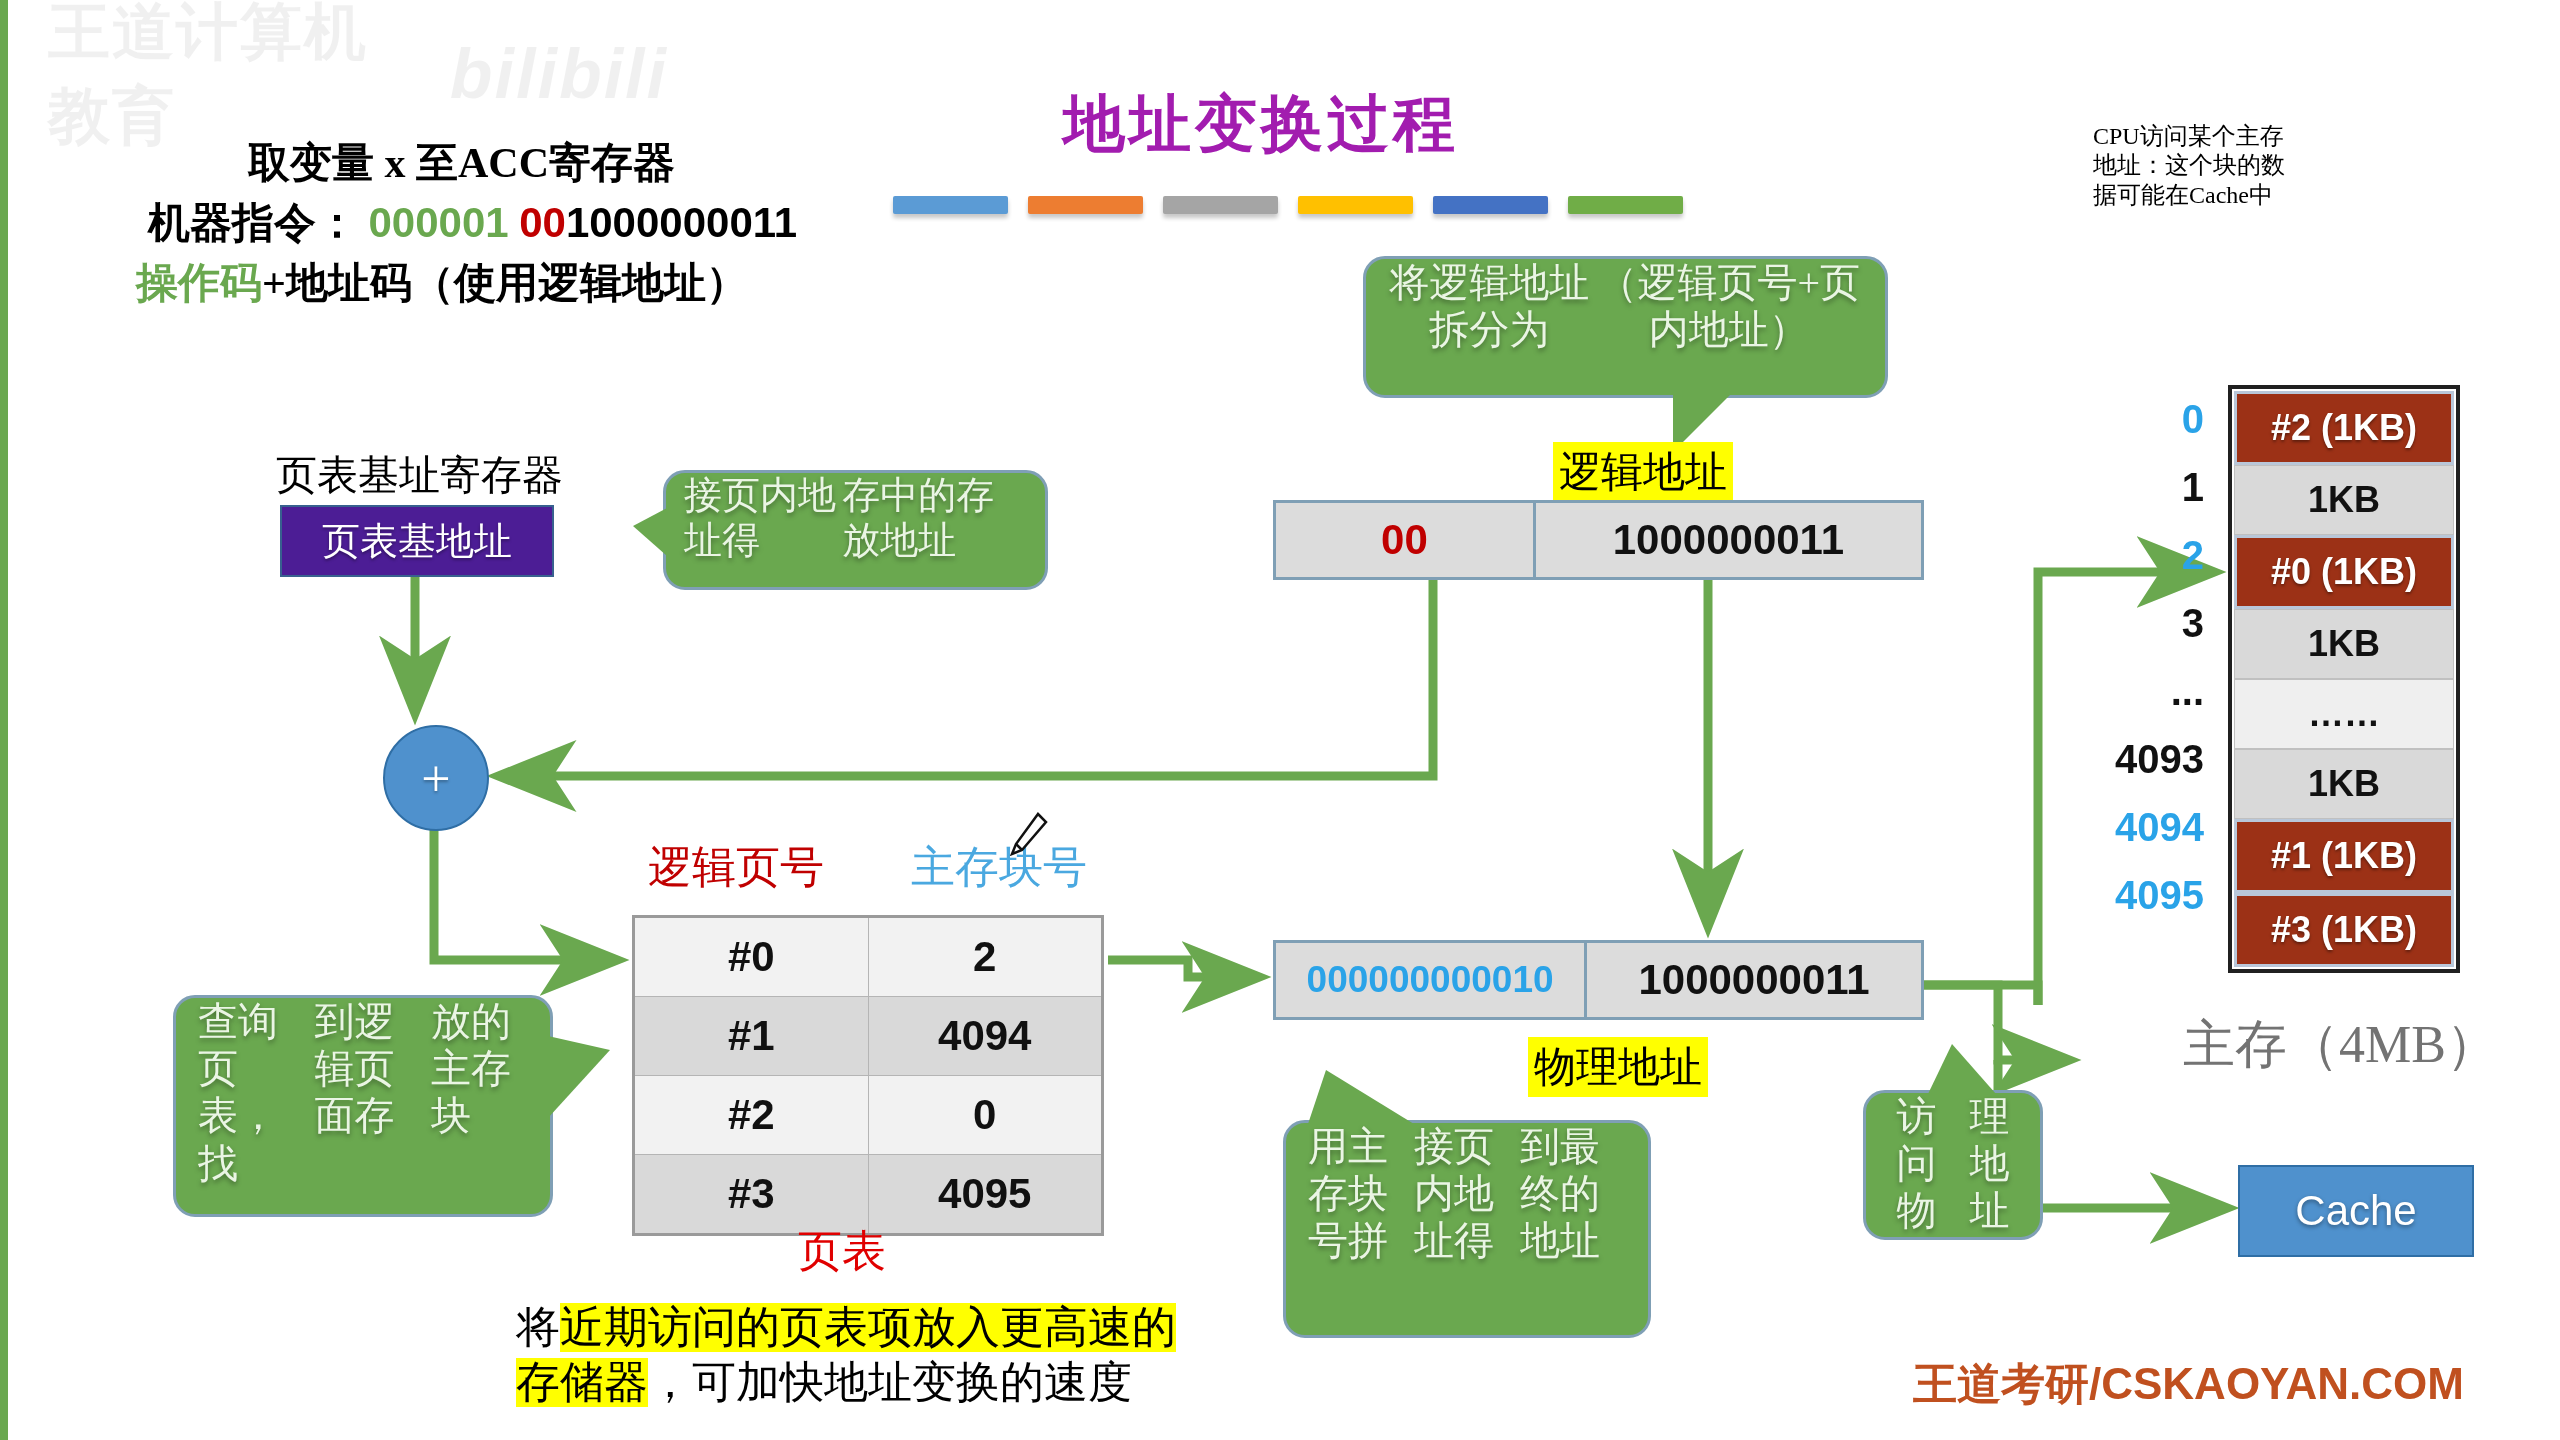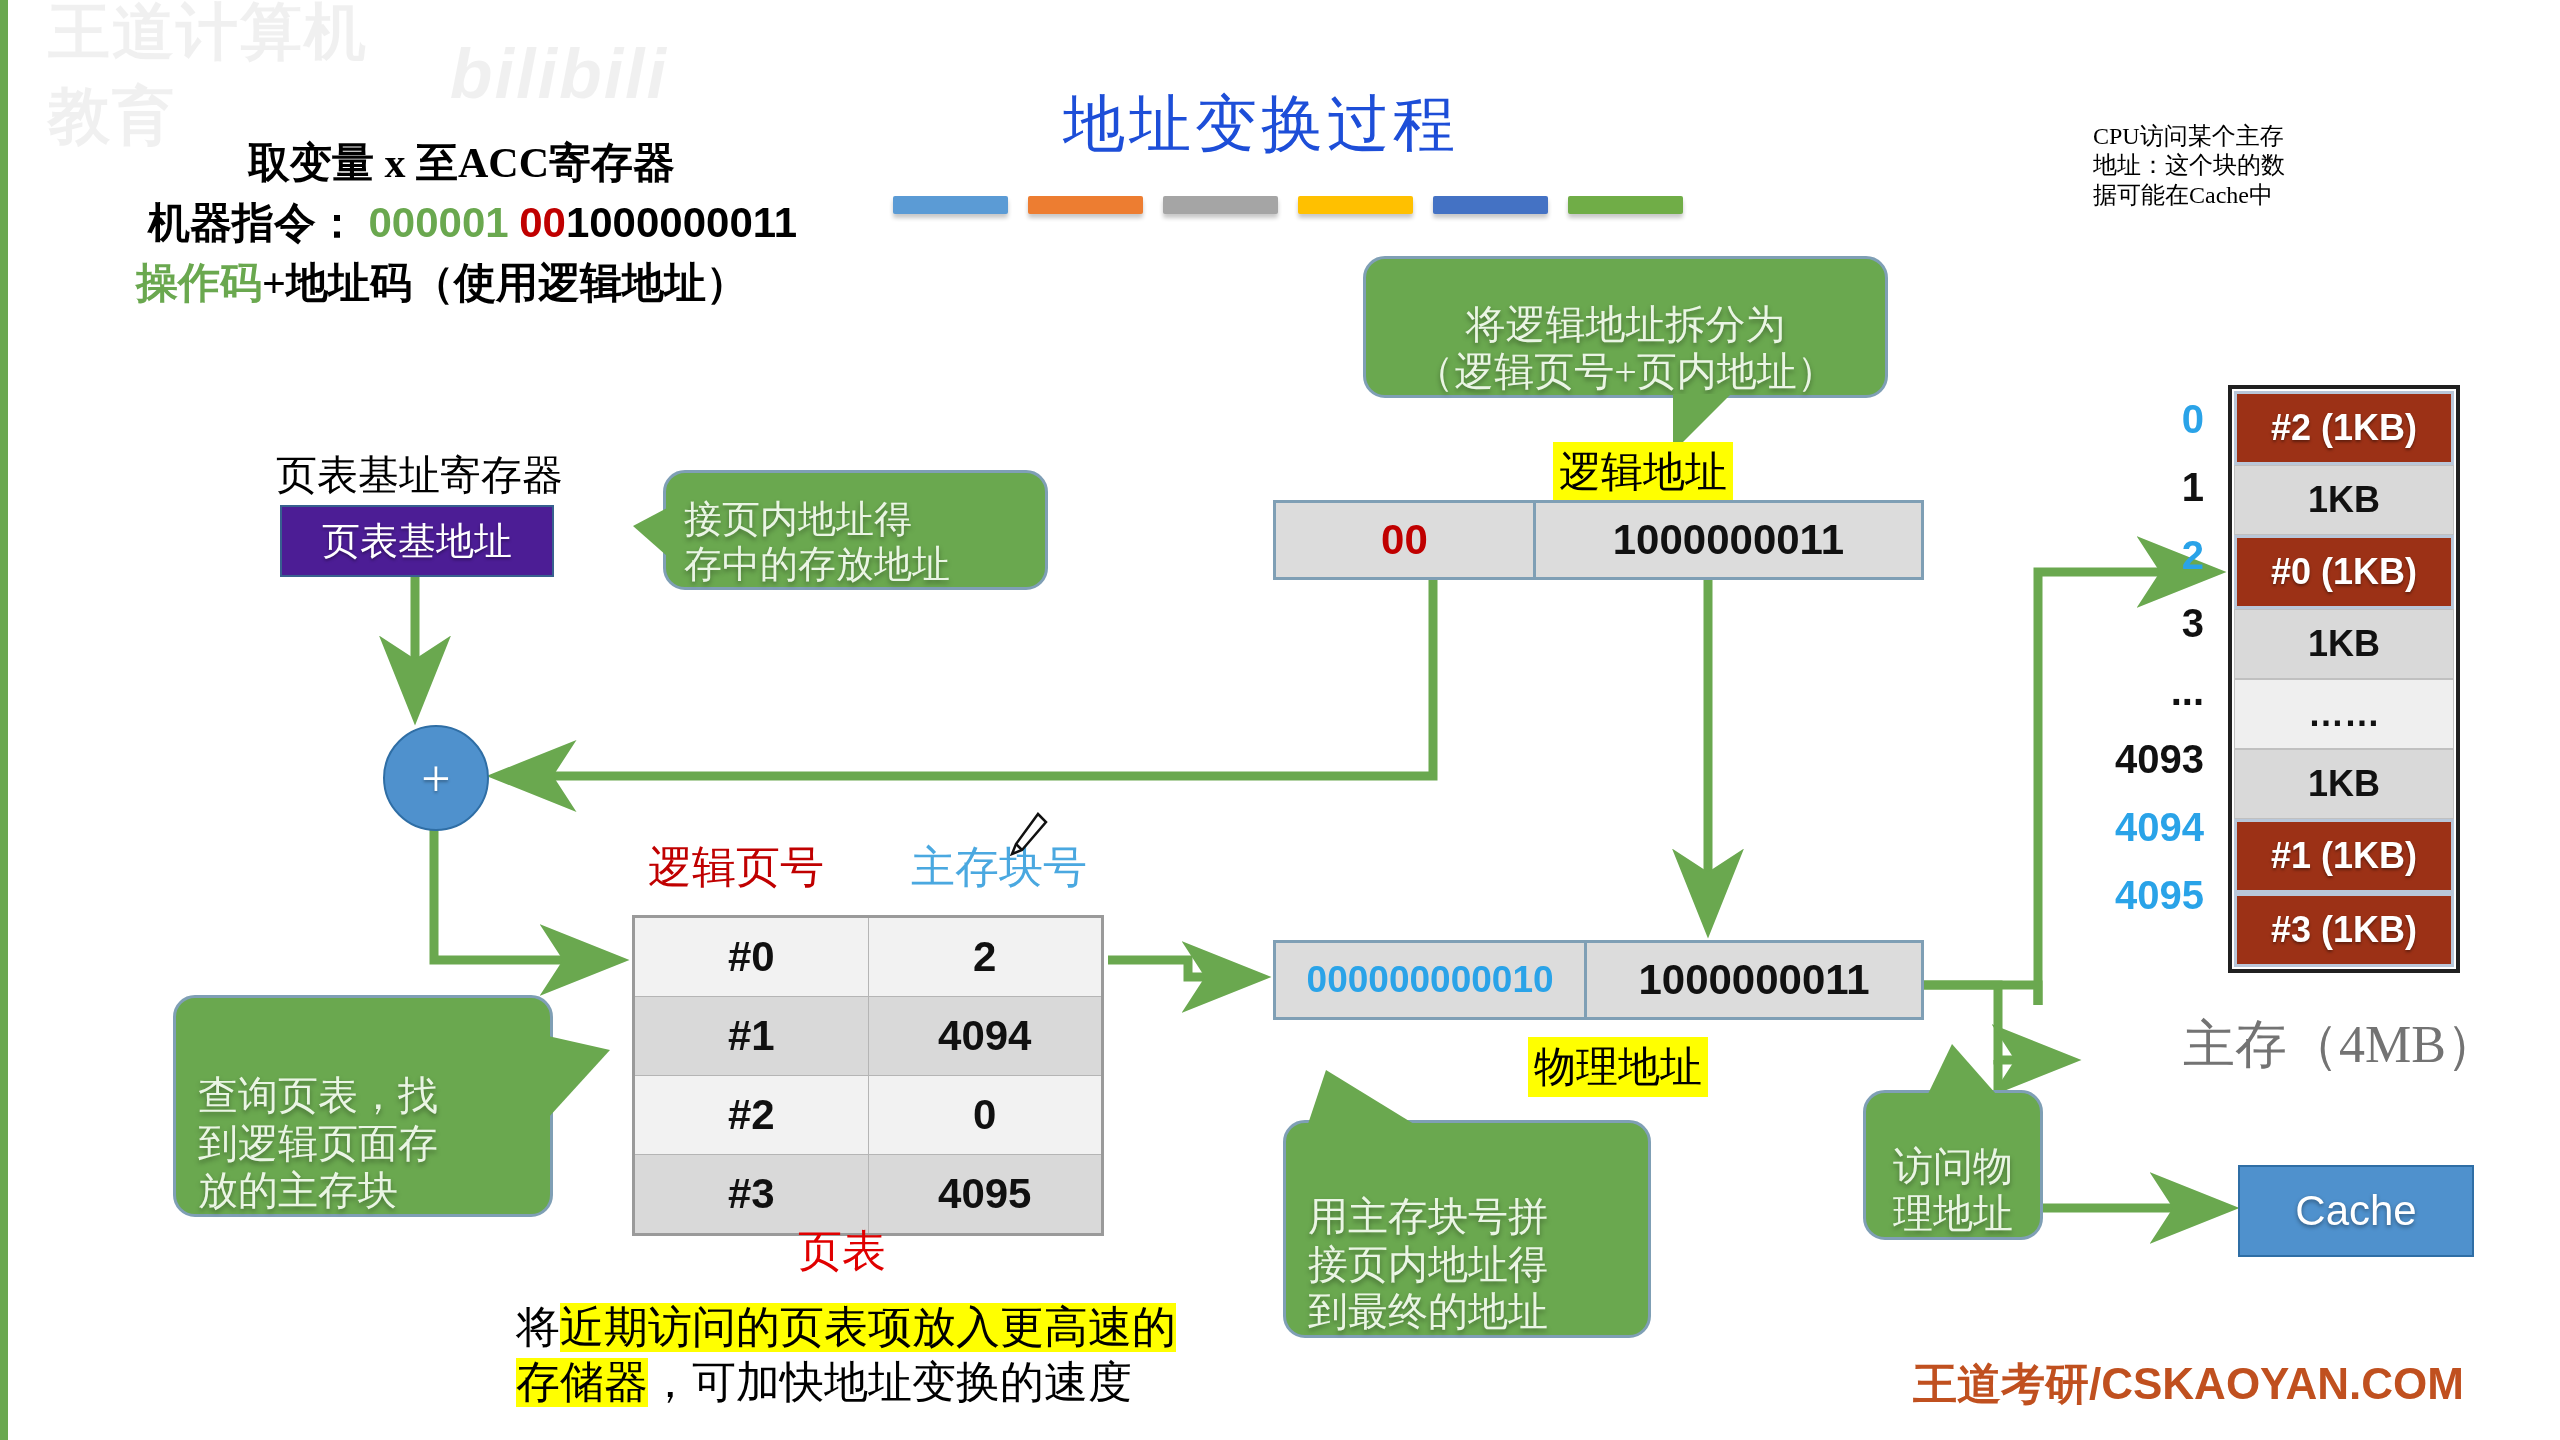--- a/index.html
+++ b/index.html
@@ -19,37 +19,37 @@
   
   .hdr-line{font-size:42px;color:#000;font-weight:700;}
   #instr-1{left:240px;top:135px;}
   #instr-2{left:140px;top:195px;}
   #instr-3{left:128px;top:255px;font-weight:700;}
   .op-green{color:#6aa84f;}
   .addr-red{color:#c00000;}
   .mono-b{font-family:"Liberation Sans",sans-serif;font-weight:700;}
 
   
-  #title{left:1055px;top:82px;font-size:62px;color:#1d4ed8;font-weight:400;letter-spacing:4px;}
+  #title{left:1055px;top:82px;font-size:62px;color:#a21caf;font-weight:700;letter-spacing:4px;}
   #colorbars{left:885px;top:196px;width:790px;height:18px;display:flex;gap:20px;}
   #colorbars div{flex:1;height:18px;border-radius:2px;box-shadow:0 4px 4px rgba(0,0,0,.22);}
 
   
   #cpu-note{left:2085px;top:122px;font-size:24px;line-height:1.22;color:#000;}
 
   
   #ptbr-label{left:268px;top:448px;font-size:41px;color:#000;}
   #ptbr-box{left:272px;top:505px;width:270px;height:68px;background:#4c1d95;
             border:2px solid #38618f;display:flex;align-items:center;justify-content:center;
             color:#fff;font-size:38px;text-shadow:0 2px 3px rgba(0,0,0,.35);}
 
   
   .bubble{background:#6aa84f;border:3px solid #7f9fb5;border-radius:22px;
           color:#eaf5e4;text-shadow:0 3px 5px rgba(0,0,0,.35);
-          display:flex;flex-direction:column;justify-content:flex-end;
+          display:flex;flex-direction:row;justify-content:space-between;
           box-sizing:border-box;line-height:1.18;}
   .tail{position:absolute;width:0;height:0;}
 
   #cb-ptbr{left:655px;top:470px;width:385px;height:120px;font-size:38px;
            padding:0 18px;text-align:left;}
   #cb-ptbr-tail{left:625px;top:508px;border-top:18px solid transparent;
                 border-bottom:30px solid transparent;border-right:34px solid #6aa84f;}
 
   #cb-split{left:1355px;top:256px;width:525px;height:142px;font-size:40px;
             padding:0 20px;text-align:center;}

